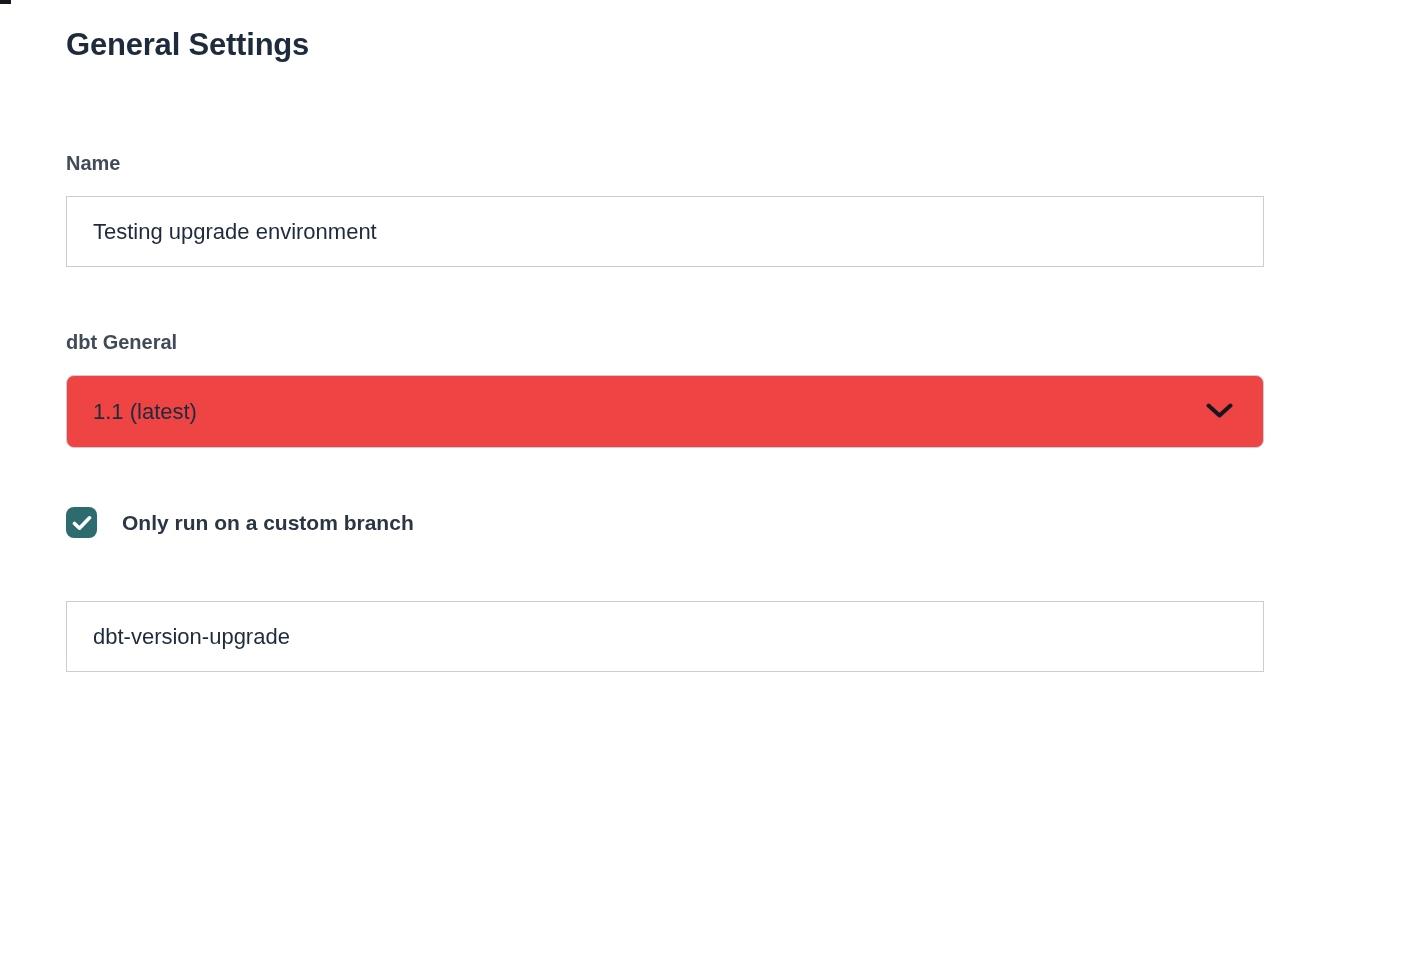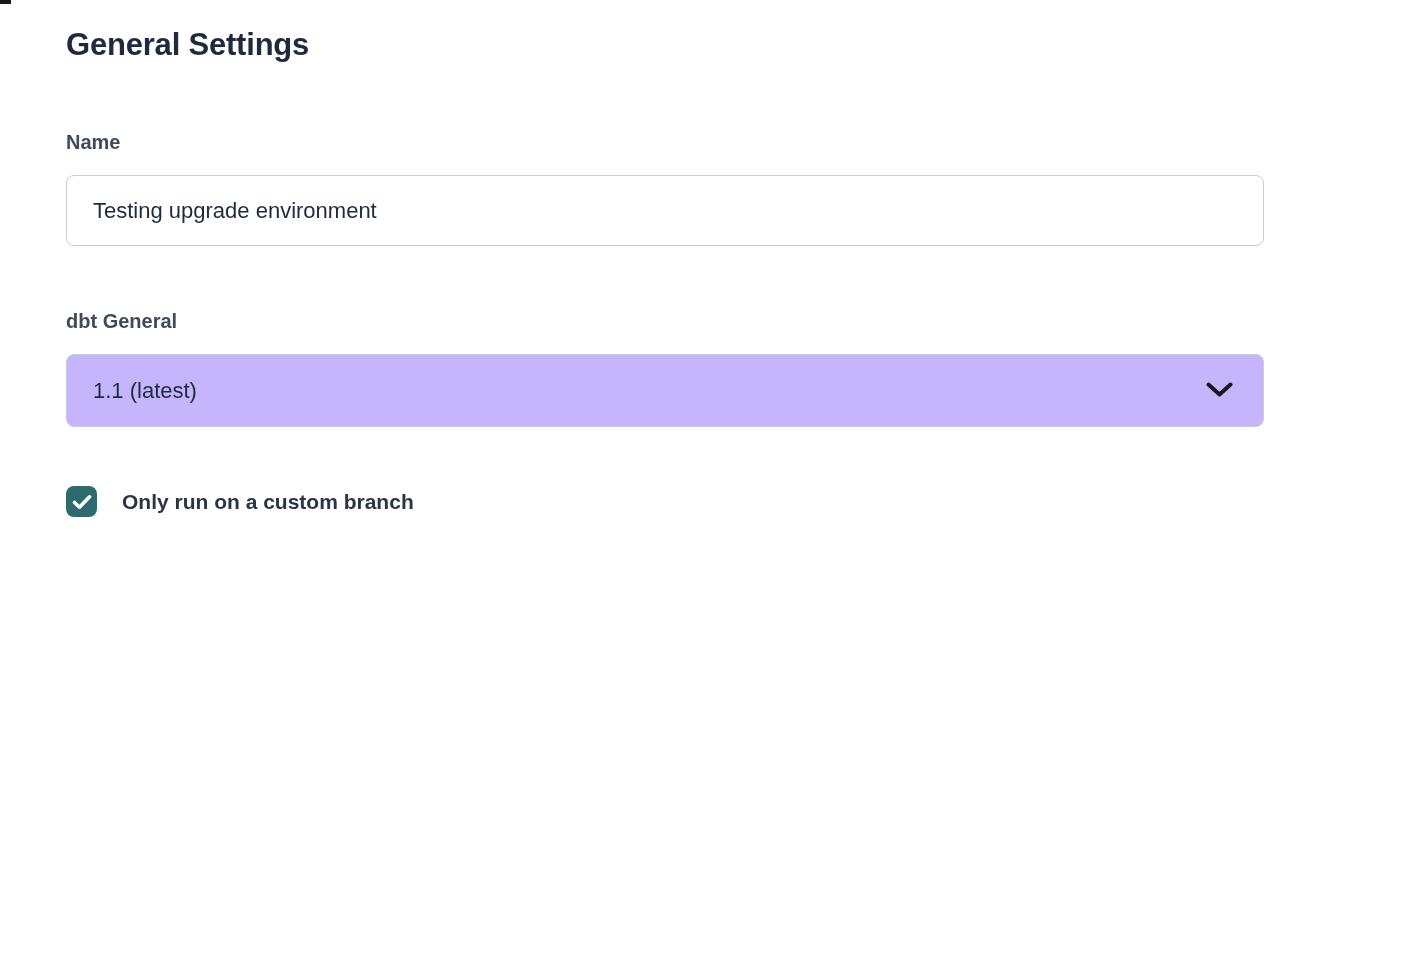--- a/index.html
+++ b/index.html
@@ -27,52 +27,52 @@
   }
   h1.page-title {
     margin: 0;
     font-size: 31px;
     line-height: 38px;
     font-weight: 700;
     letter-spacing: -0.2px;
     color: #1e2b3d;
   }
   .field { margin-top: 64px; }
-  .field.first { margin-top: 67px; }
+  .field.first { margin-top: 88px; }
   .field-label {
     display: block;
     font-size: 20px;
     line-height: 22px;
     font-weight: 700;
     color: #414b58;
     margin: 0 0 22px 0;
   }
   .field-label.muted { color: #959daa; }
   .text-input {
     display: block;
     width: 100%;
     height: 71px;
     border: 1px solid #c9ced6;
-    border-radius: 8px;
+    border-radius: 0;
     background: #ffffff;
     padding: 0 26px;
     font-family: "Liberation Sans", "DejaVu Sans", sans-serif;
     font-size: 22px;
     color: #1e2b3d;
     outline: none;
   }
   .select-box {
     display: flex;
     align-items: center;
     justify-content: space-between;
     width: 100%;
     height: 73px;
     border: 1px solid #c9ced6;
     border-radius: 8px;
-    background: #c4b5fd;
+    background: #ef4444;
     padding: 0 26px;
     font-size: 22px;
     color: #1e2b3d;
     cursor: pointer;
   }
   .select-box.disabled {
     background: #e2e5e9;
     border-color: #d3d7dd;
     color: #8d95a2;
     cursor: default;
@@ -142,15 +142,16 @@
         <span>
           <svg width="20" height="16" viewBox="0 0 20 16" style="display:block">
             <path d="M2.5 8.5 L7.5 13.2 L17.5 2.8" fill="none" stroke="#ffffff" stroke-width="3.6" stroke-linecap="round" stroke-linejoin="round"></path>
           </svg>
         </span>
       </span>
       <span class="checkbox-label">Only run on a custom branch</span>
     </div>
 
     <section class="field custom-branch">
+      <input type="text" class="text-input" value="dbt-version-upgrade" style="">
     </section>
   </main>
 </div>
 
 </body></html>

